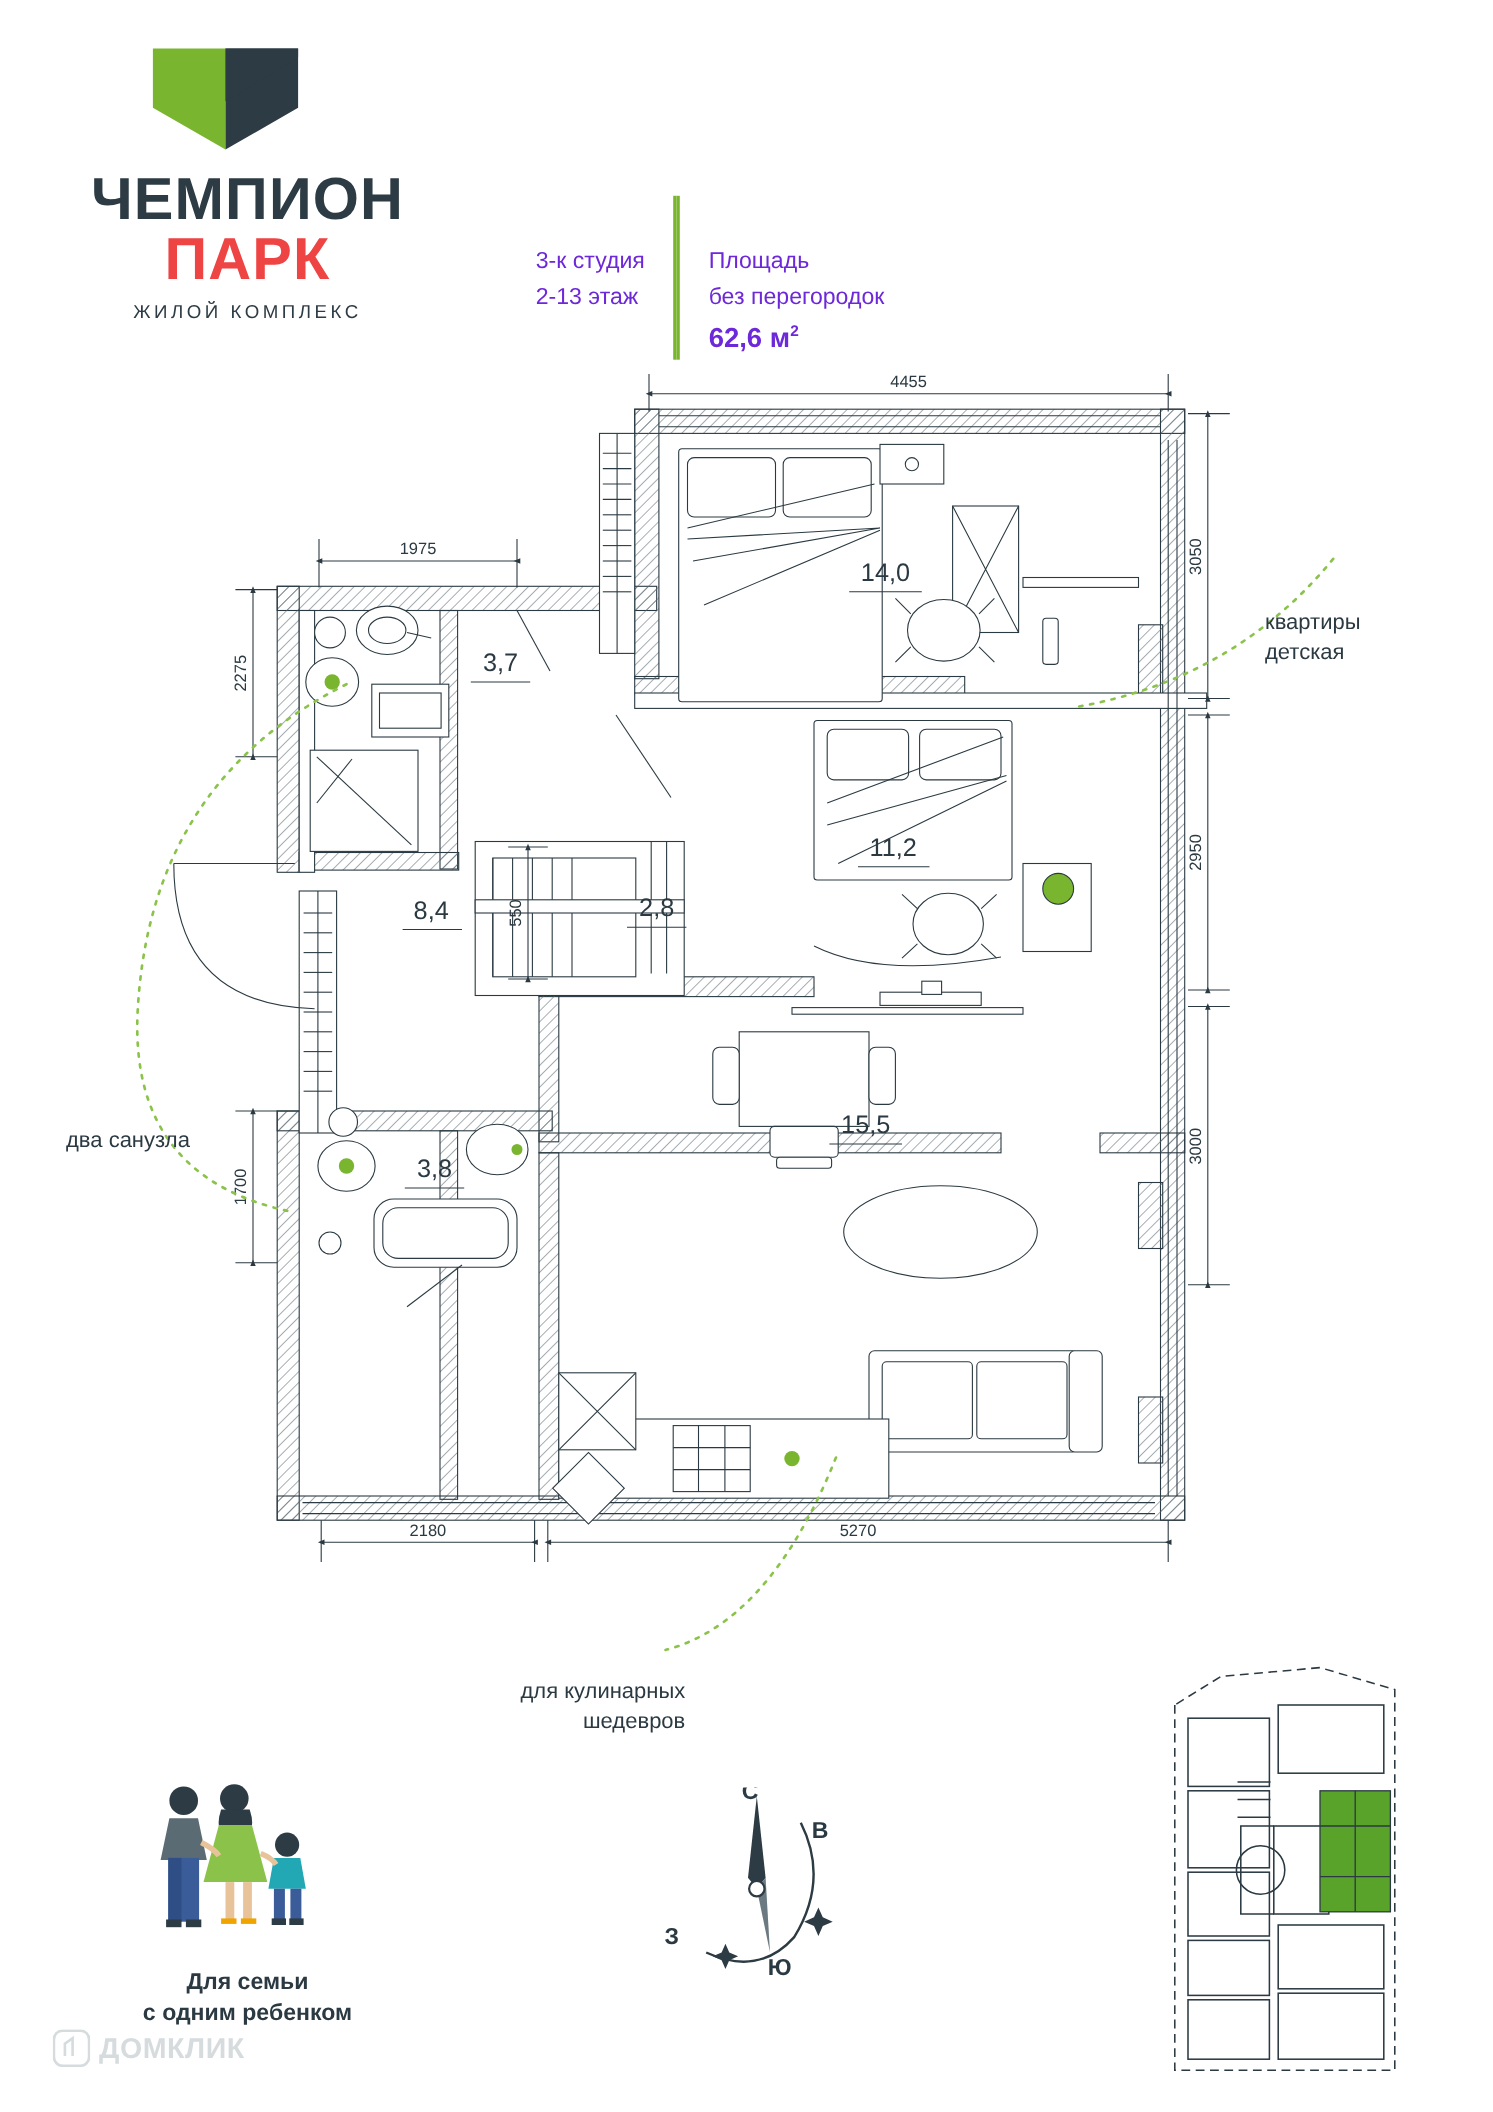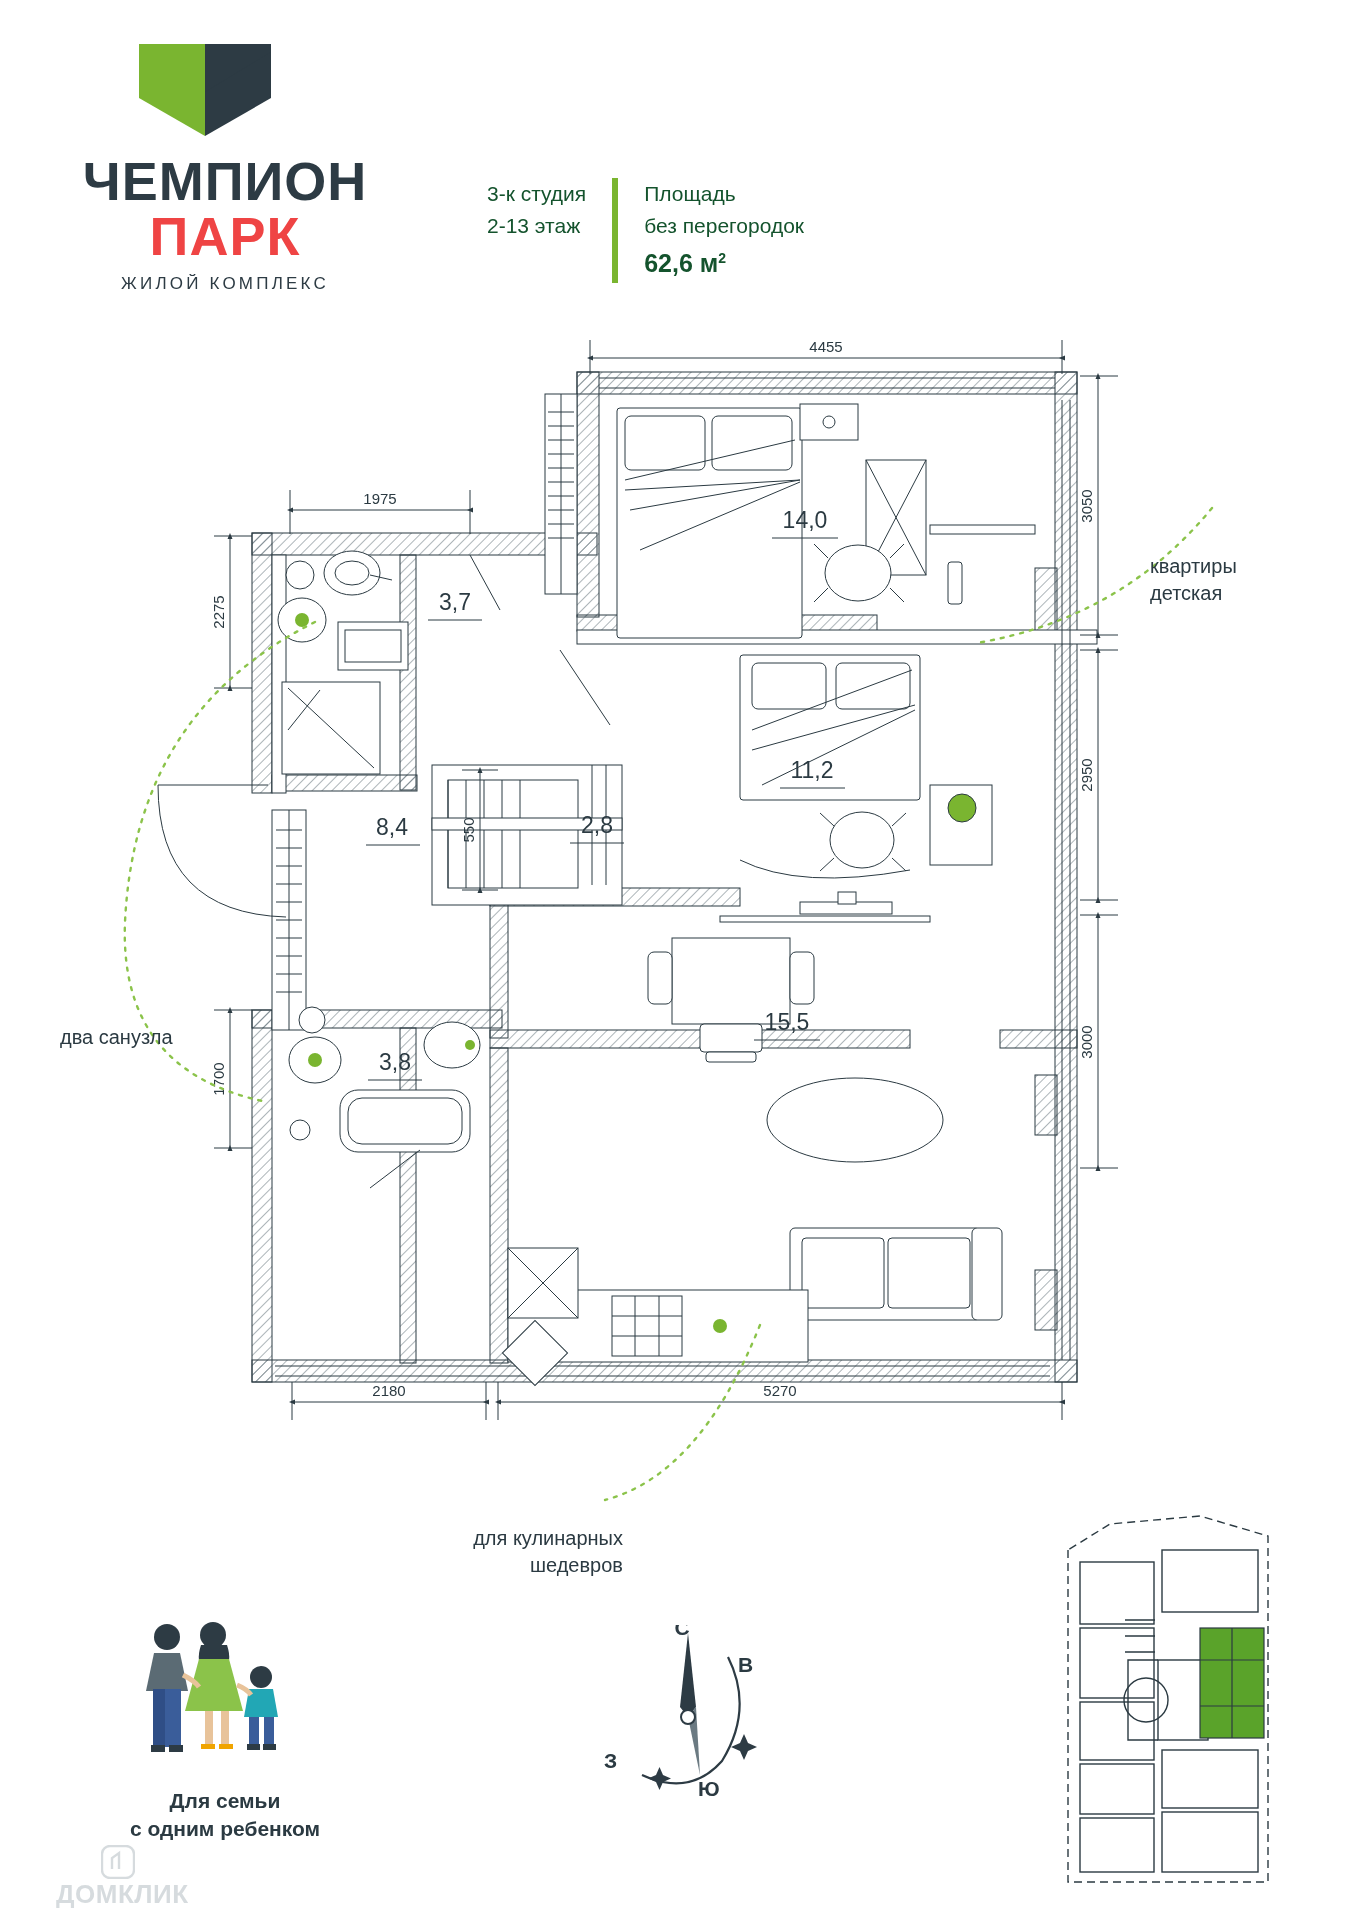--- a/index.html
+++ b/index.html
@@ -22,21 +22,21 @@
     font-size:54px;font-weight:bold;letter-spacing:1px;line-height:1.02;
     color:#2d3b44;text-align:center;margin-top:14px;
   }
   .logo-title .green{color:#ef4444;}
   .logo-sub{
     text-align:center;font-size:17px;letter-spacing:3.2px;color:#2d3b44;
     margin-top:10px;font-weight:normal;
   }
 
   .head-info{position:absolute;left:487px;top:178px;display:flex;align-items:flex-start;}
-  .hi-col{padding:0 26px;font-size:21px;line-height:1.5;color:#14532d;}
+  .hi-col{padding:0 26px;font-size:21px;line-height:1.5;color:#6d28d9;margin-top:44px;}
   .hi-col.first{padding-left:0;}
   .hi-sep{width:3px;background:#7ab530;align-self:stretch;min-height:74px;}
   .hi-sep.tall{min-height:86px;}
   .hi-area-num{font-size:25px;font-weight:bold;margin-top:4px;}
   .hi-area-num sup{font-size:14px;}
 
   
   .plan{position:absolute;left:0;top:330px;width:1357px;height:1180px;}
   .plan svg{display:block;}
 
@@ -51,21 +51,21 @@
   .family-caption{font-size:21px;font-weight:bold;line-height:1.35;margin-top:8px;color:#2b3a42;}
 
   
   .compass{position:absolute;left:600px;top:1625px;width:180px;height:180px;}
   .compass .lbl{position:absolute;font-size:21px;font-weight:bold;color:#2b3a42;}
 
   
   .miniplan{position:absolute;left:1050px;top:1510px;width:235px;height:390px;}
 
   
-  .watermark{position:absolute;left:48px;top:1845px;display:flex;align-items:center;opacity:.30;flex-direction:column;}
+  .watermark{position:absolute;left:48px;top:1845px;display:flex;align-items:center;opacity:.30;}
   .wm-text{font-size:26px;font-weight:bold;letter-spacing:.5px;color:#7a8a93;margin-left:8px;}
 </style>
 </head>
 <body>
 
 <div class="page">
 
   <div class="header">
 
     <div class="logo-block">

